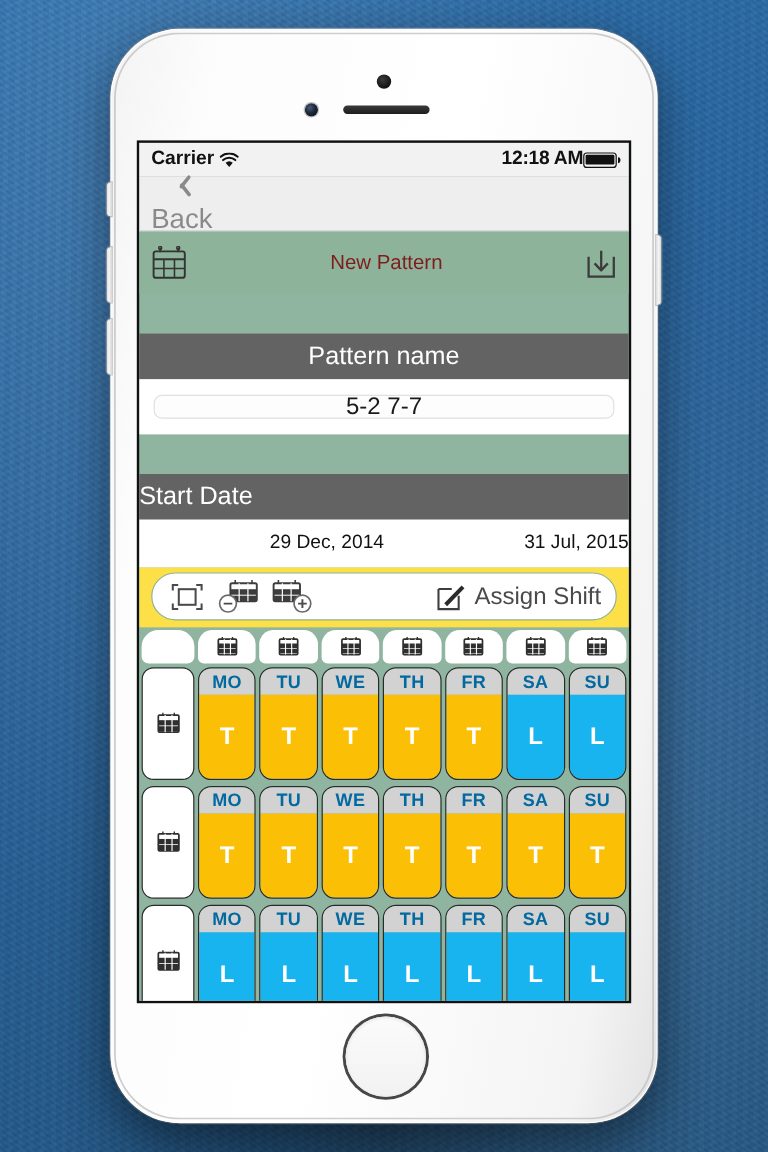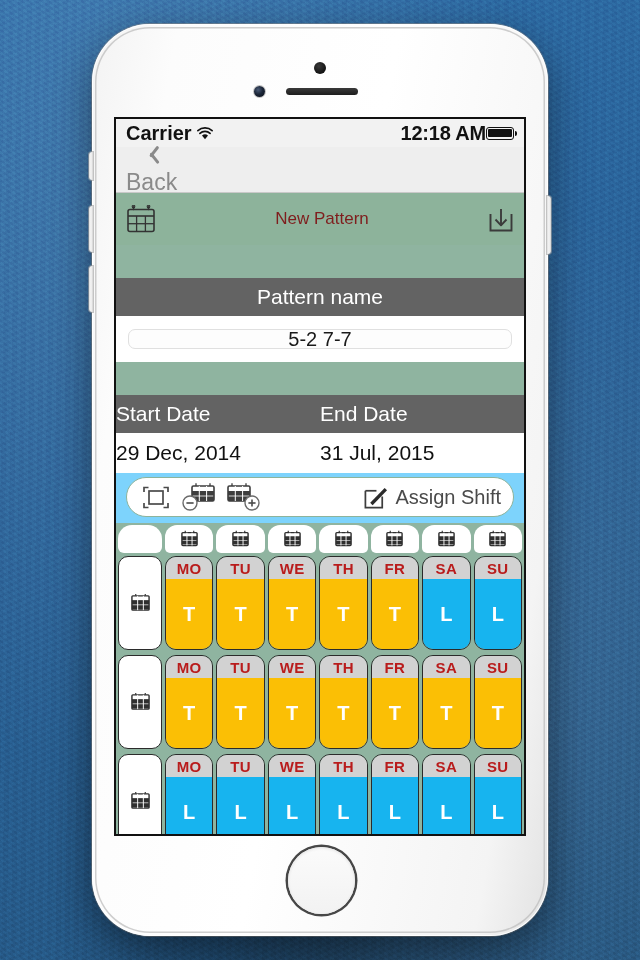--- a/index.html
+++ b/index.html
@@ -60,21 +60,21 @@
   
   .screen{
     position:absolute; left:24px; top:95px; width:408px; height:715px;
     background:#8fb4a0; overflow:hidden;
     box-shadow:0 0 0 2px #111;
   }
 
   
   .statusbar{
     height:28px; background:#f2f2f2; display:flex; align-items:center;
-    padding:0 10px; font-size:20px; font-weight:bold; color:#111;
+    padding:0 10px; font-size:16px; font-weight:bold; color:#111;
   }
   .sb-left{ display:flex; align-items:center; gap:5px; }
   .sb-center{ flex:1; text-align:right; letter-spacing:-.2px; }
   .sb-right{ display:flex; align-items:center; }
   .wifi{ width:16px; height:13px; position:relative; display:inline-block; }
   .battery{ width:28px; height:13px; border:1.6px solid #111; border-radius:3px; position:relative; }
   .battery::after{ content:""; position:absolute; right:-4px; top:3.5px; width:2.5px; height:5px;
                    background:#111; border-radius:0 2px 2px 0; }
   .battery i{ position:absolute; left:1.3px; top:1.3px; bottom:1.3px; width:calc(100% - 2.6px);
               background:#111; border-radius:1px; display:block; }
@@ -106,24 +106,24 @@
   .gray-bar.split > div{ flex:1; text-align:left; }
 
   
   .white-row{ background:#fff; display:flex; align-items:center; justify-content:center; }
   .name-row{ height:46px; padding:0 12px; }
   .name-input{
     width:100%; height:20px; border:1px solid #e0e0e0; border-radius:7px; background:#fdfdfd;
     font-size:20px; color:#1a1a1a; text-align:center; font-family:"Liberation Sans", sans-serif;
   }
   .date-row{ height:40px; }
-  .date-row > div{ flex:1; text-align:left; font-size:21px; color:#111; }
-
-  
-  .toolbar-wrap{ background:#7dd3fc; padding:4px 10px 6px;text-align:right; }
+  .date-row > div{ flex:1; text-align:right; font-size:16px; color:#111; }
+
+  
+  .toolbar-wrap{ background:#fde047; padding:4px 10px 6px;text-align:right; }
   .toolbar{
     height:40px; border:1.5px solid #8db39b; border-radius:20px; background:#fff;
     display:flex; align-items:center; padding:0 12px; gap:4px;
   }
   .tb-btn{ display:flex; align-items:center; justify-content:center; }
   .tb-sel{ width:34px; height:28px; }
   .tb-cal{ width:42px; height:30px; }
   .tb-assign{ margin-left:auto; display:flex; align-items:center; gap:7px;
               font-size:20px; color:#4a4a4a; }
 
@@ -143,21 +143,21 @@
   .rowhead{
     width:44px; flex:none; background:#fff; border-radius:10px;
     display:flex; align-items:center; justify-content:center;
     border:1px solid #2b2b2b;
   }
   .daycell{
     flex:1; border-radius:11px; overflow:hidden; border:1.4px solid #2b2b2b;
     display:flex; flex-direction:column;
   }
   .daylabel{
-    height:22px; background:#d2d2d2; color:#b91c1c; font-size:15px; font-weight:bold;
+    height:22px; background:#d2d2d2; color:#0369a1; font-size:15px; font-weight:bold;
     display:flex; align-items:center; justify-content:center; letter-spacing:.3px;
   }
   .dayfill{
     flex:1; display:flex; align-items:center; justify-content:center;
     color:#fff; font-size:20px; font-weight:bold;
   }
 
   
   svg{ display:block; }
 </style>
@@ -231,21 +231,20 @@
 
     <div class="gray-bar">
       <span>Pattern name</span>
     </div>
     <div class="white-row name-row">
       <input class="name-input" type="text" placeholder="Pattern name" value="5-2 7-7" style="">
     </div>
 
     <div class="gray-bar split">
       <div>Start Date</div>
-      <div>End Date</div>
     </div>
     <div class="white-row date-row">
       <div>29 Dec, 2014</div>
       <div>31 Jul, 2015</div>
     </div>
 
     <div class="toolbar-wrap">
       <div class="toolbar">
 
         <span class="tb-btn tb-sel">

